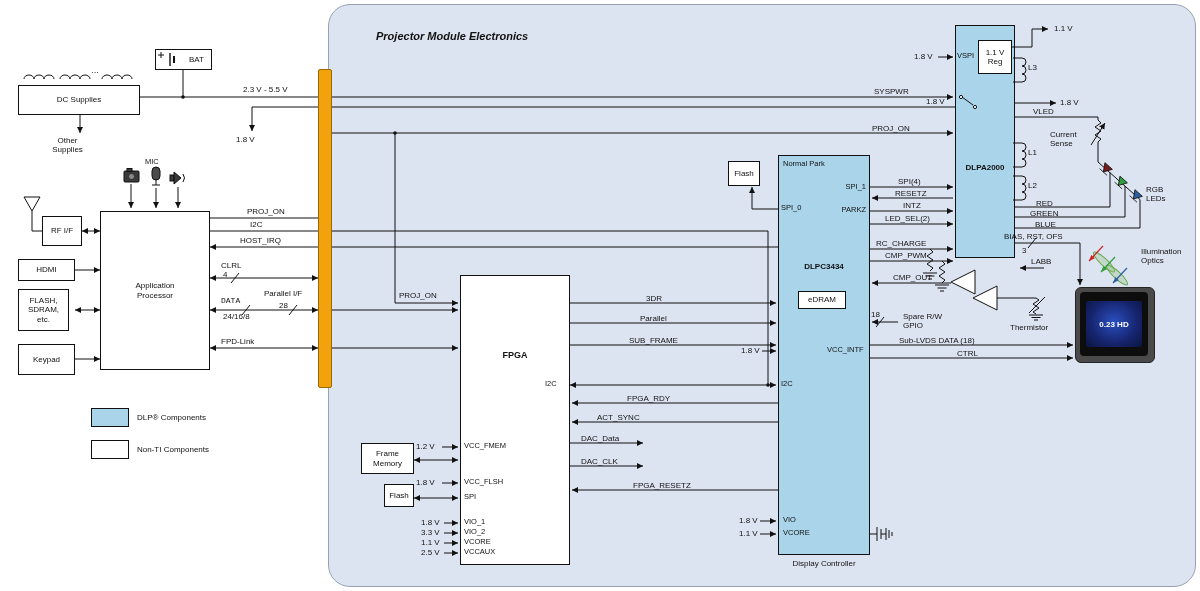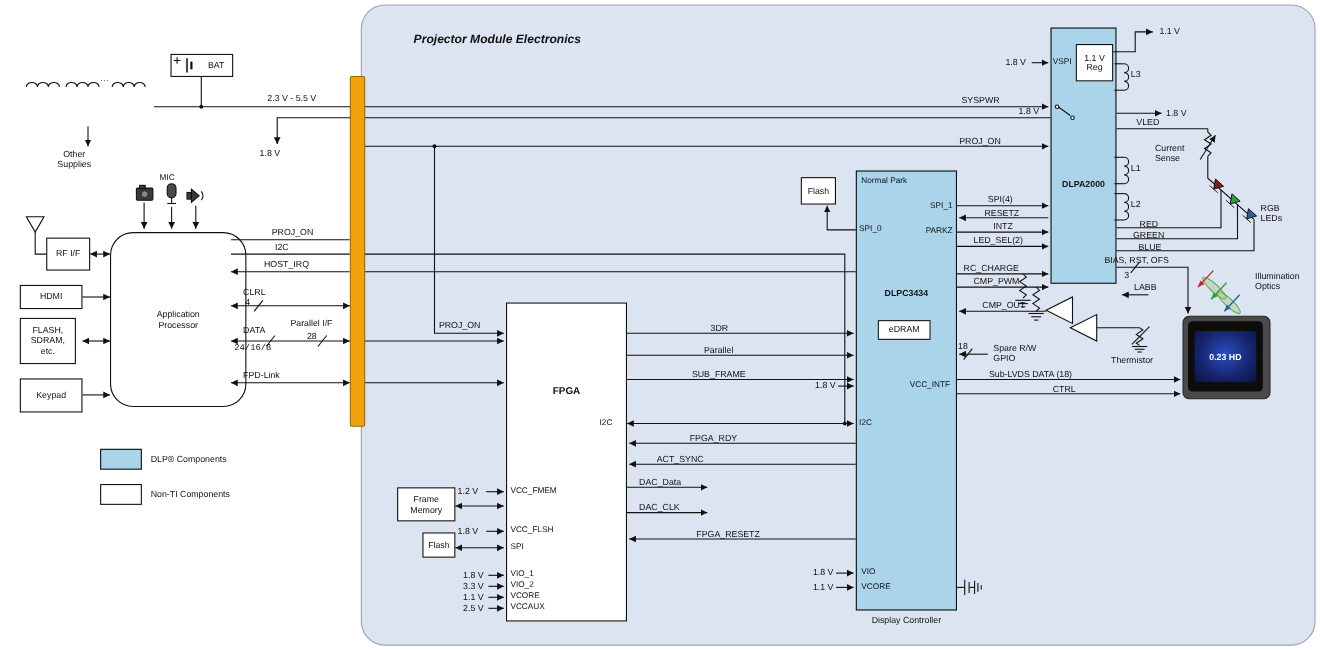--- a/index.html
+++ b/index.html
@@ -27,45 +27,46 @@
 </style>
 </head>
 <body>
 
 <div id="stage">
 
   <div id="container"></div>
   <div id="title">Projector Module Electronics</div>
 
   <div class="blk" style="left:155px;top:49px;width:57px;height:21px;justify-content:flex-end;padding-right:7px;">BAT</div>
+  <div class="blk s9" style="left:18px;top:85px;width:122px;height:30px;">DC Supplies</div>
   <div class="lbl" style="left:91px;top:68px;">···</div>
   <div class="lbl ctr" style="left:40px;top:136px;width:55px;">Other
 Supplies</div>
   <div class="lbl" style="left:243px;top:85px;">2.3 V - 5.5 V</div>
   <div class="lbl" style="left:236px;top:135px;">1.8 V</div>
   <div class="lbl s7" style="left:145px;top:158px;">MIC</div>
 
   <div class="blk" style="left:42px;top:216px;width:40px;height:30px;">RF I/F</div>
   <div class="blk" style="left:18px;top:259px;width:57px;height:22px;">HDMI</div>
   <div class="blk" style="left:18px;top:289px;width:51px;height:42px;">FLASH,
 SDRAM,
 etc.</div>
   <div class="blk" style="left:18px;top:344px;width:57px;height:31px;">Keypad</div>
-  <div class="blk s9 b" style="left:100px;top:211px;width:124px;height:159px;border-radius:21px;">Application
+  <div class="blk s9 b" style="left:100px;top:211px;width:110px;height:159px;">Application
 Processor</div>
 
   <div class="lbl" style="left:247px;top:207px;">PROJ_ON</div>
   <div class="lbl" style="left:250px;top:220px;">I2C</div>
   <div class="lbl" style="left:240px;top:236px;">HOST_IRQ</div>
   <div class="lbl" style="left:221px;top:261px;">CLRL</div>
   <div class="lbl" style="left:223px;top:270px;">4</div>
   <div class="lbl" style="left:264px;top:289px;">Parallel I/F</div>
   <div class="lbl" style="left:279px;top:301px;">28</div>
-  <div class="lbl" style="left:221px;top:296px;">DATA</div>
-  <div class="lbl" style="left:213px;top:312px;font-family:Liberation Mono, monospace;">24/16/8</div>
+  <div class="lbl" style="left:221px;top:296px;font-family:Liberation Mono, monospace;">DATA</div>
+  <div class="lbl" style="left:223px;top:312px;">24/16/8</div>
   <div class="lbl" style="left:221px;top:337px;">FPD-Link</div>
 
   <div class="blk blue" style="left:91px;top:408px;width:38px;height:19px;"></div>
   <div class="lbl" style="left:137px;top:413px;">DLP® Components</div>
   <div class="blk" style="left:91px;top:440px;width:38px;height:19px;"></div>
   <div class="lbl" style="left:137px;top:445px;">Non-TI Components</div>
 
   <div class="blk" style="left:460px;top:275px;width:110px;height:290px;"></div>
   <div class="lbl b s9 ctr" style="left:497px;top:350px;width:36px;">FPGA</div>
   <div class="lbl" style="left:399px;top:291px;">PROJ_ON</div>

